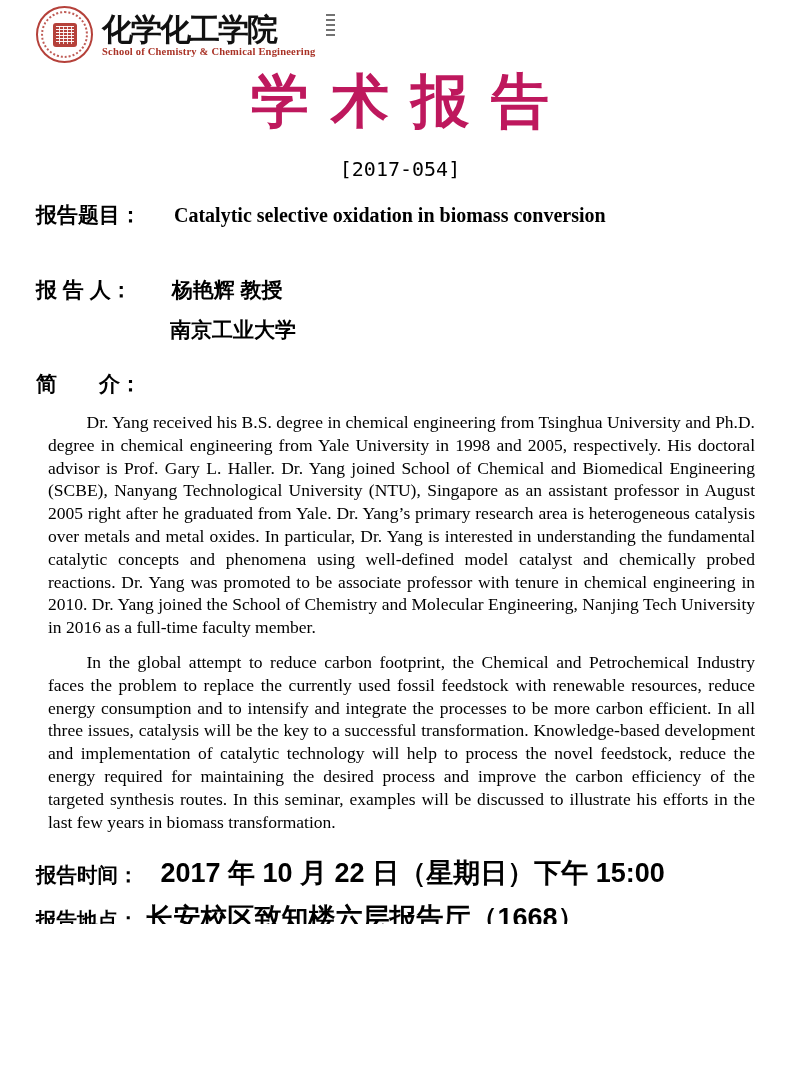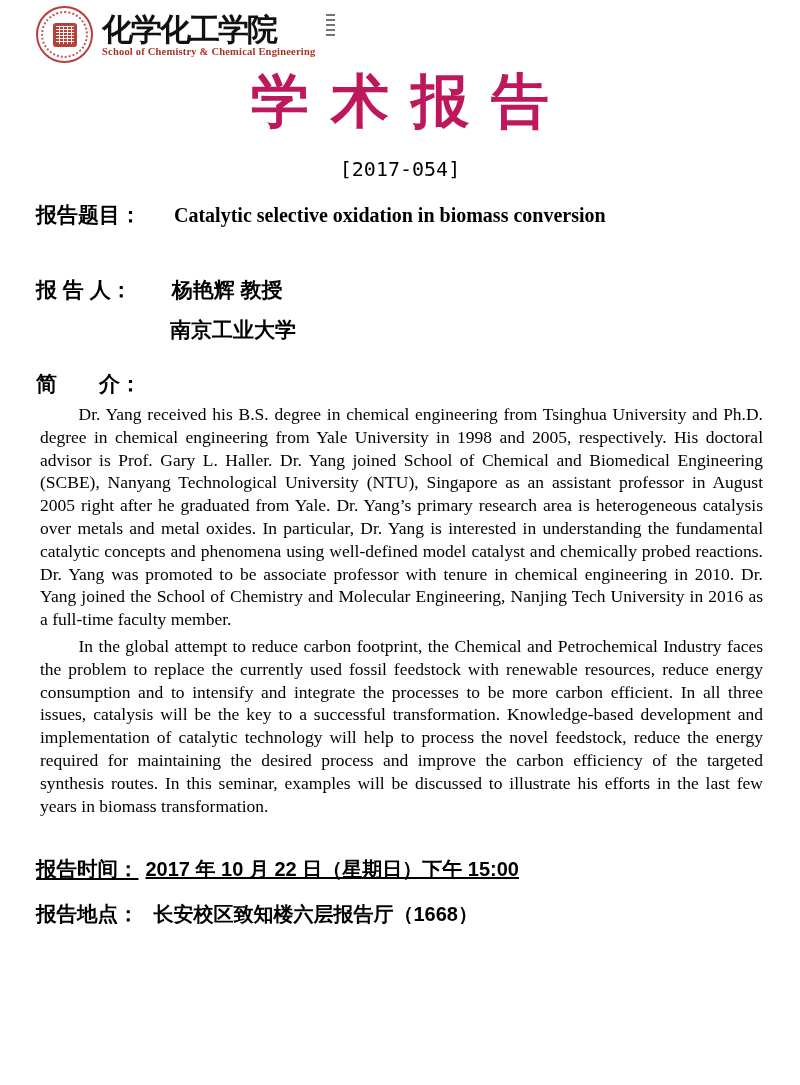--- a/index.html
+++ b/index.html
@@ -121,26 +121,26 @@
   .intro-body {
     position: absolute;
     top: 399px; left: 36px;
     width: 731px;
     font-family: "Liberation Serif", serif;
     font-size: 17.5px;
     line-height: 22.8px;
     text-align: justify;
     color: #000;
   }
-  .intro-body p { margin: 4px; text-indent: 2.2em; }
-
-  
-  .row-time  { top: 855px; gap: 7px; text-decoration: underline; }
-  .row-venue { top: 900px; gap: 15px; }
-  .schedule-value { font-size: 20px; }
+  .intro-body p { margin: 12px; text-indent: 2.2em; }
+
+  
+  .row-time  { top: 855px; gap: 22px; }
+  .row-venue { top: 900px; gap: 8px; }
+  .schedule-value { font-size: 27px; }
   .row-time .field-label, .row-venue .field-label { font-size: 20.5px; }
 
   
   .welcome {
     position: absolute;
     top: 942px; left: 0; width: 100%;
     text-align: center;
     font-family: Liberation Serif, serif;
     font-style: italic;
     font-weight: bold;

